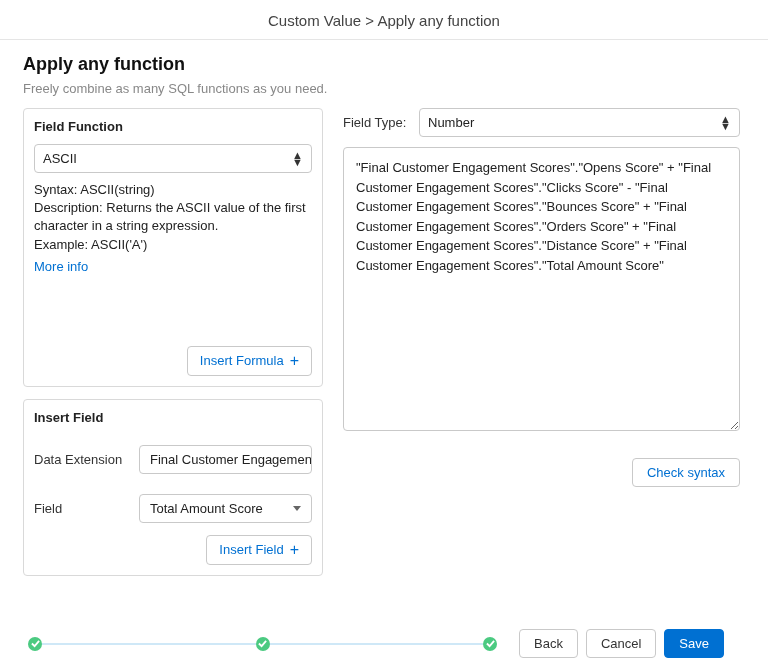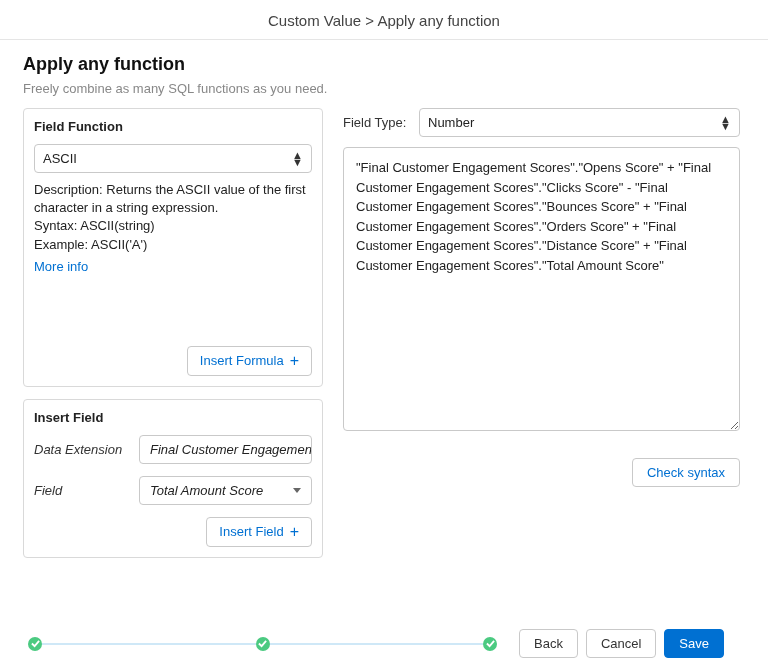--- a/index.html
+++ b/index.html
@@ -110,23 +110,22 @@
     }
     .outline-btn .plus {
       font-size: 16px;
       font-weight: 400;
       line-height: 1;
     }
     .field-row {
       display: flex;
       align-items: center;
       gap: 10px;
-      margin-top: 10px;
+      margin-top: 20px;
       margin-bottom: 12px;
-      font-style: italic;
     }
     .field-row .fld-label {
       width: 95px;
       flex-shrink: 0;
       font-size: 13px;
       color: #333;
     }
     .select-pill {
       flex: 1;
       border: 1px solid #c9c9c9;
@@ -261,26 +260,26 @@
         <div class="select-like">
           <span>ASCII</span>
           <span class="caret-sort">
             <span>▲</span>
               <span>▼</span>
           </span>
         </div>
 
         <div class="syntax-block">
           <div>
+            <span class="label">Syntax:</span>
+            <span>ASCII(string)</span>
+          </div>
+          <div>
             <span class="label">Description:</span>
             <span>Returns the ASCII value of the first character in a string expression.</span>
-          </div>
-          <div>
-            <span class="label">Syntax:</span>
-            <span>ASCII(string)</span>
           </div>
           <div>
             <span class="label">Example:</span>
             <span>ASCII('A')</span>
           </div>
           <a class="more-info-link">More info</a>
         </div>
 
         <div class="panel-footer">
           <button class="outline-btn">

